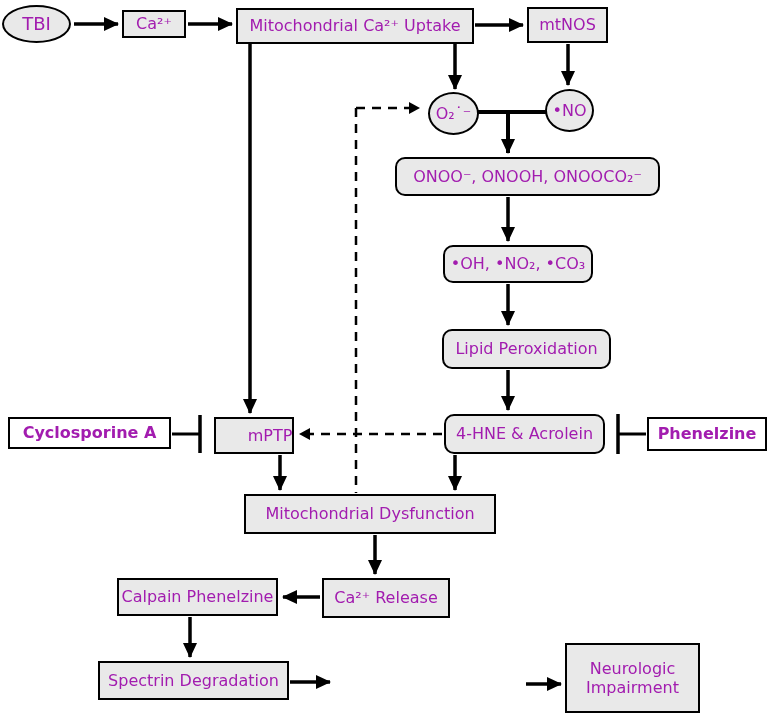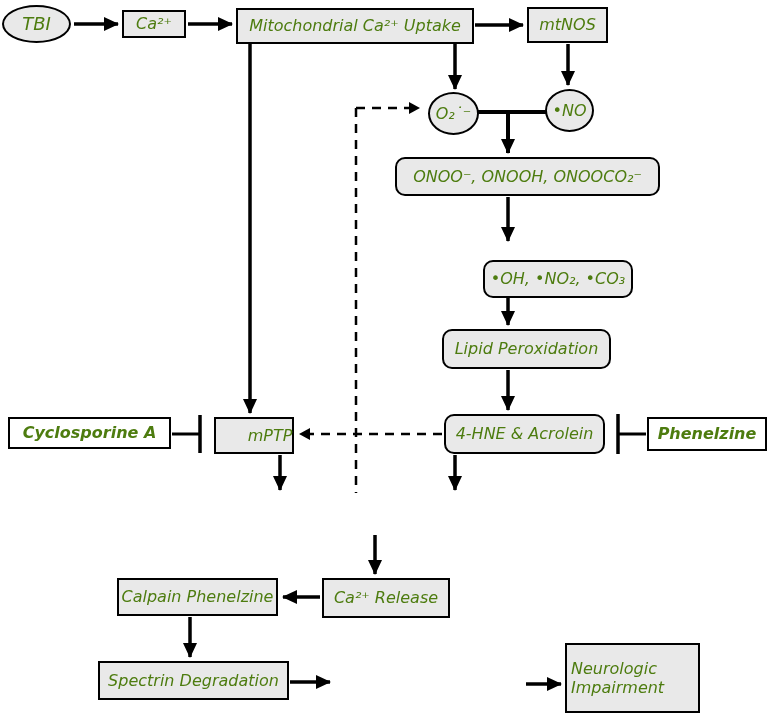--- a/index.html
+++ b/index.html
@@ -24,27 +24,27 @@
   #connector-layer line, #connector-layer path.edge {
     stroke: var(--line, #000000);
     fill: none;
   }
   .node {
     position: absolute;
     box-sizing: border-box;
     display: flex;
     align-items: center;
     justify-content: center;
+    text-align: center;
     background: var(--node-fill, #e9e9e9);
     border: 2.5px solid var(--node-border, #000000);
-    color: #4d7c0f;
+    color: #a21caf;
     font-size: 16px;
     line-height: 1.2;
     white-space: nowrap;
-    font-style: italic;
   }
   .rounded { border-radius: 10px; }
   .ellipse { border-radius: 50%; }
   .inhibitor {
     background: var(--inhibitor-fill, #ffffff);
     font-weight: bold;
   }
   .wrap { white-space: normal; }
   .tbi { font-size: 18px; }
 </style>
@@ -99,32 +99,33 @@
   <div class="node" style="left:236px; top:8px; width:238px; height:36px;">Mitochondrial Ca²⁺ Uptake</div>
 
   <div class="node" style="left:527px; top:7px; width:81px; height:36px;">mtNOS</div>
 
   <div class="node ellipse" style="left:428px; top:92px; width:51px; height:43px;">O₂˙⁻</div>
 
   <div class="node ellipse" style="left:545px; top:89px; width:49px; height:43px;">•NO</div>
 
   <div class="node rounded" style="left:395px; top:157px; width:265px; height:39px;">ONOO⁻, ONOOH, ONOOCO₂⁻</div>
 
-  <div class="node rounded" style="left:443px; top:260px; width:150px; height:38px;margin-left:40px;">•OH, •NO₂, •CO₃</div>
+  <div class="node rounded" style="left:443px; top:245px; width:150px; height:38px;">•OH, •NO₂, •CO₃</div>
 
   <div class="node rounded" style="left:442px; top:329px; width:169px; height:40px;">Lipid Peroxidation</div>
 
   <div class="node rounded" style="left:444px; top:414px; width:161px; height:40px;">4-HNE &amp; Acrolein</div>
 
   <div class="node inhibitor" style="left:647px; top:417px; width:120px; height:34px;">Phenelzine</div>
 
   <div class="node inhibitor" style="left:8px; top:417px; width:163px; height:32px;">Cyclosporine A</div>
 
   <div class="node" style="left:214px; top:417px; width:80px; height:37px;padding-left:32px;">mPTP</div>
 
+  <div class="node" style="left:244px; top:494px; width:252px; height:40px;">Mitochondrial Dysfunction</div>
 
   <div class="node" style="left:322px; top:578px; width:128px; height:40px;">Ca²⁺ Release</div>
 
   <div class="node" style="left:117px; top:578px; width:161px; height:38px;">Calpain Phenelzine</div>
 
   <div class="node" style="left:98px; top:661px; width:191px; height:39px;">Spectrin Degradation</div>
 
 
   <div class="node wrap" style="left:565px; top:643px; width:135px; height:70px; padding:0 4px;">Neurologic Impairment</div>
 

